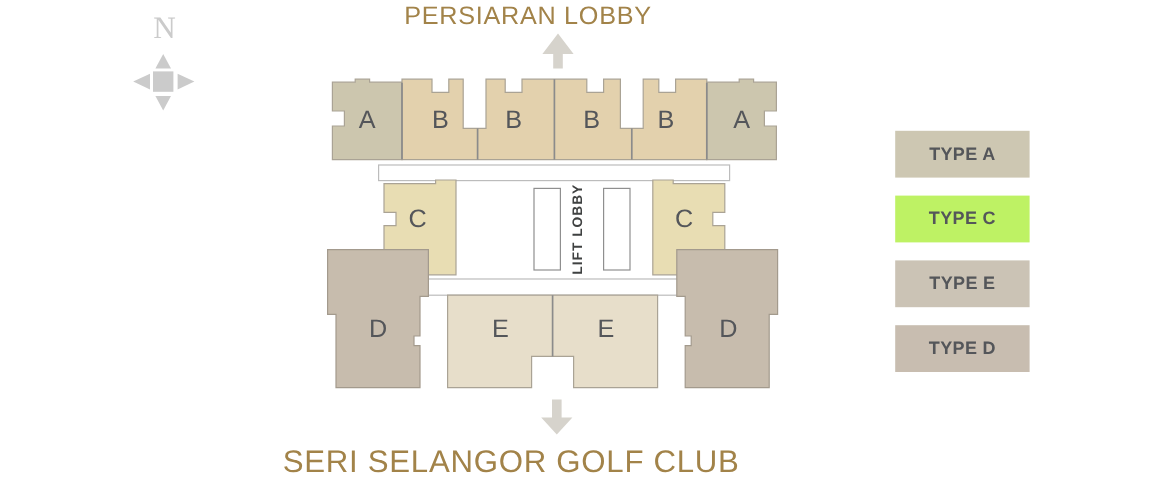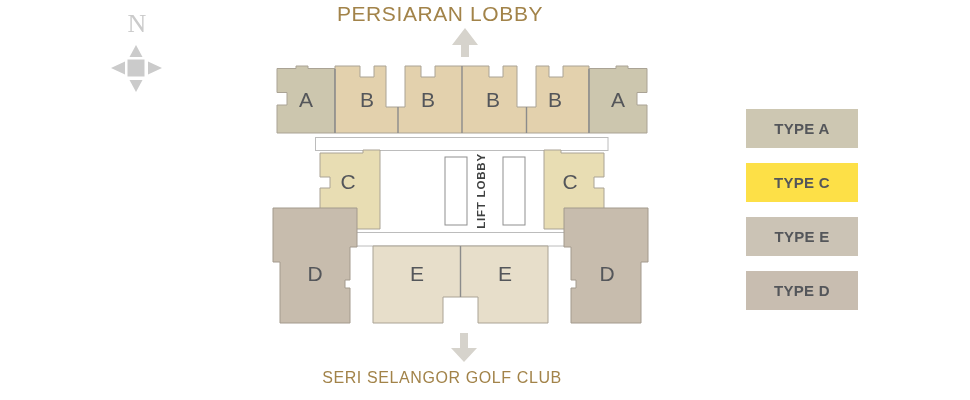--- a/index.html
+++ b/index.html
@@ -3,21 +3,21 @@
 <meta charset="utf-8">
 <style>
   html,body{margin:0;padding:0;background:#fff;}
   body{width:970px;height:400px;overflow:hidden;
        font-family:"Liberation Sans",sans-serif;}
   .stage{position:relative;width:970px;height:400px;background:#ffffff;}
 
   .street-label{position:absolute;font-size:21px;letter-spacing:.6px;
     text-align:center;white-space:nowrap;}
   .street-top{top:2px;left:0;width:880px;}
-  .street-bottom{top:369px;left:16px;width:852px;font-size:16px;}
+  .street-bottom{top:369px;left:0;width:852px;font-size:26px;}
 
   .compass-n{position:absolute;left:124px;top:11px;width:26px;text-align:center;
     font-family:"Liberation Serif",serif;font-size:26px;line-height:1;}
   .compass-rose{position:absolute;left:110px;top:44px;}
 
   .plan-svg{position:absolute;left:0;top:0;}
   .unit{stroke:#aaa395;stroke-width:1;}
   .unit-d{stroke:#a39a8d;}
   .corridor{fill:#ffffff;stroke:#bcbcbc;stroke-width:1;}
   .lift{fill:#ffffff;stroke:#8f8f8f;stroke-width:1;}
@@ -89,18 +89,18 @@
     <text class="unit-label" x="348" y="189" fill="#54565a">C</text>
     <text class="unit-label" x="570" y="189" fill="#54565a">C</text>
     <text class="unit-label" x="315" y="281" fill="#54565a">D</text>
     <text class="unit-label" x="607" y="281" fill="#54565a">D</text>
     <text class="unit-label" x="417" y="281" fill="#54565a">E</text>
     <text class="unit-label" x="505" y="281" fill="#54565a">E</text>
   </svg>
 
   <div class="legend">
     <div class="legend-item" style="background: rgb(205, 199, 178);">TYPE A</div>
-    <div class="legend-item" style="background: #fde047;">TYPE C</div>
+    <div class="legend-item" style="background: #bef264;">TYPE C</div>
     <div class="legend-item" style="background: rgb(203, 195, 181);">TYPE E</div>
     <div class="legend-item" style="background: rgb(200, 189, 176);">TYPE D</div>
   </div>
 
 </div>
 
 </body></html>

